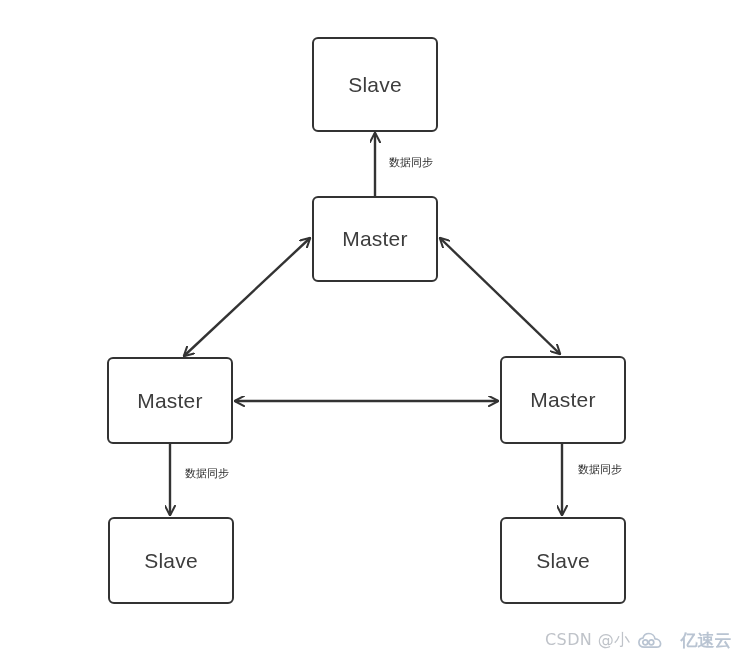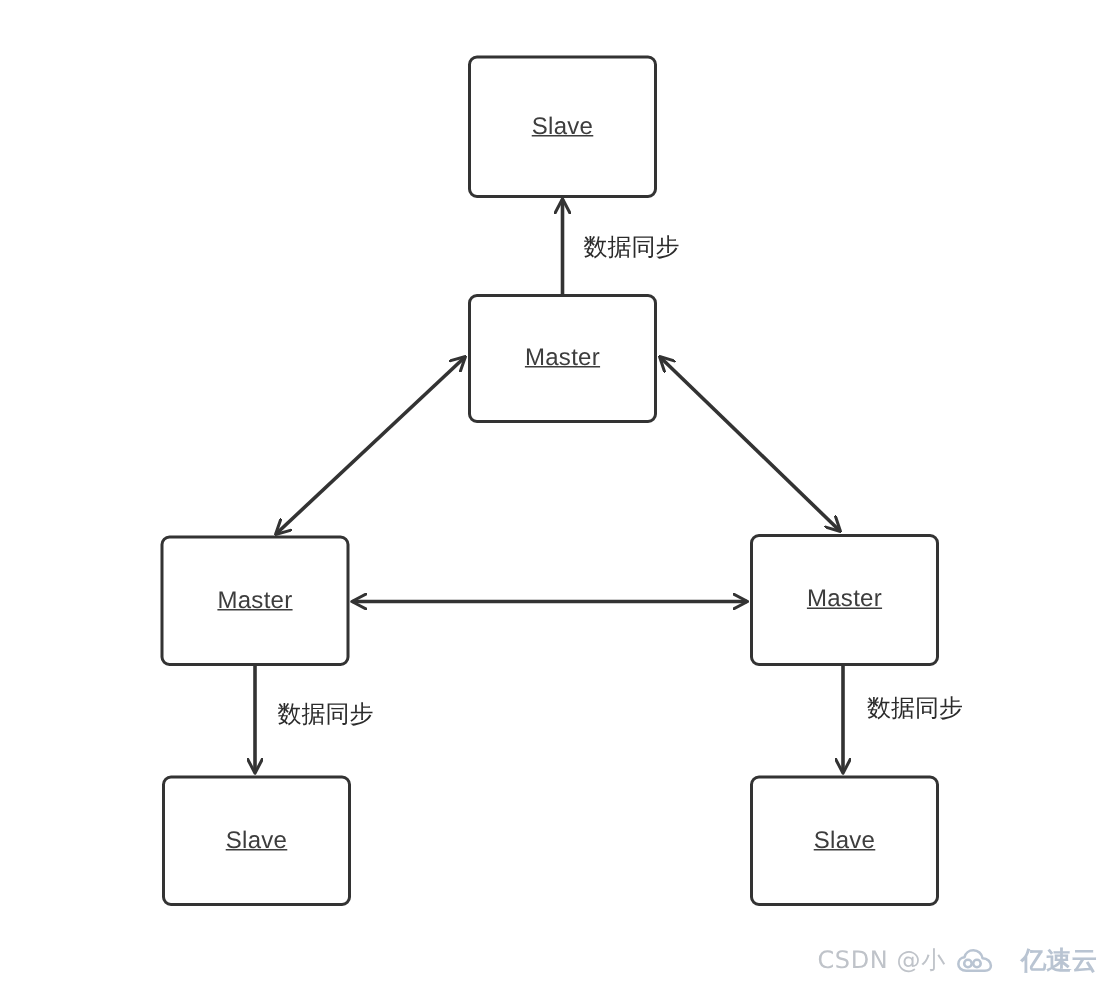--- a/index.html
+++ b/index.html
@@ -27,30 +27,29 @@
     box-sizing: border-box;
     background: #ffffff;
     border: 2px solid #333333;
     border-radius: 6px;
     display: flex;
     align-items: center;
     justify-content: center;
     z-index: 3;
   }
   .node-label {
-    font-size: 16px;
+    font-size: 21px;
     color: #3d3d3d;
     letter-spacing: 0.2px;
     font-family: "Liberation Sans", "DejaVu Sans", sans-serif;
     white-space: nowrap;
-    text-decoration: underline;
   }
   .edge-label {
     position: absolute;
-    font-size: 16px;
+    font-size: 11px;
     color: #2b2b2b;
     font-family: "DejaVu Sans", "Liberation Sans", sans-serif;
     white-space: nowrap;
     z-index: 4;
     line-height: 1;
     text-align: right;
   }
 
   
   #node-slave-top    { left: 312px; top: 37px;  width: 126px; height: 95px; }

